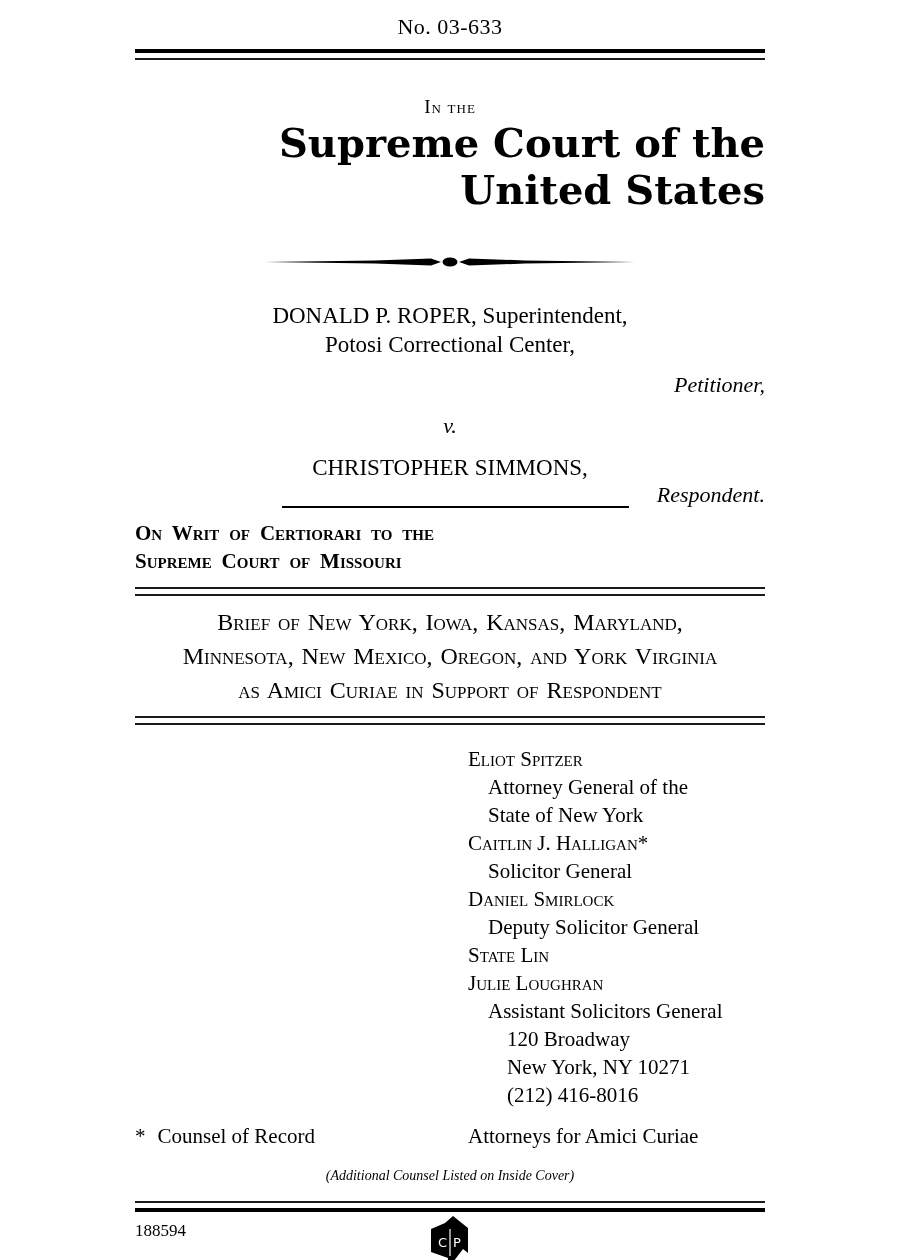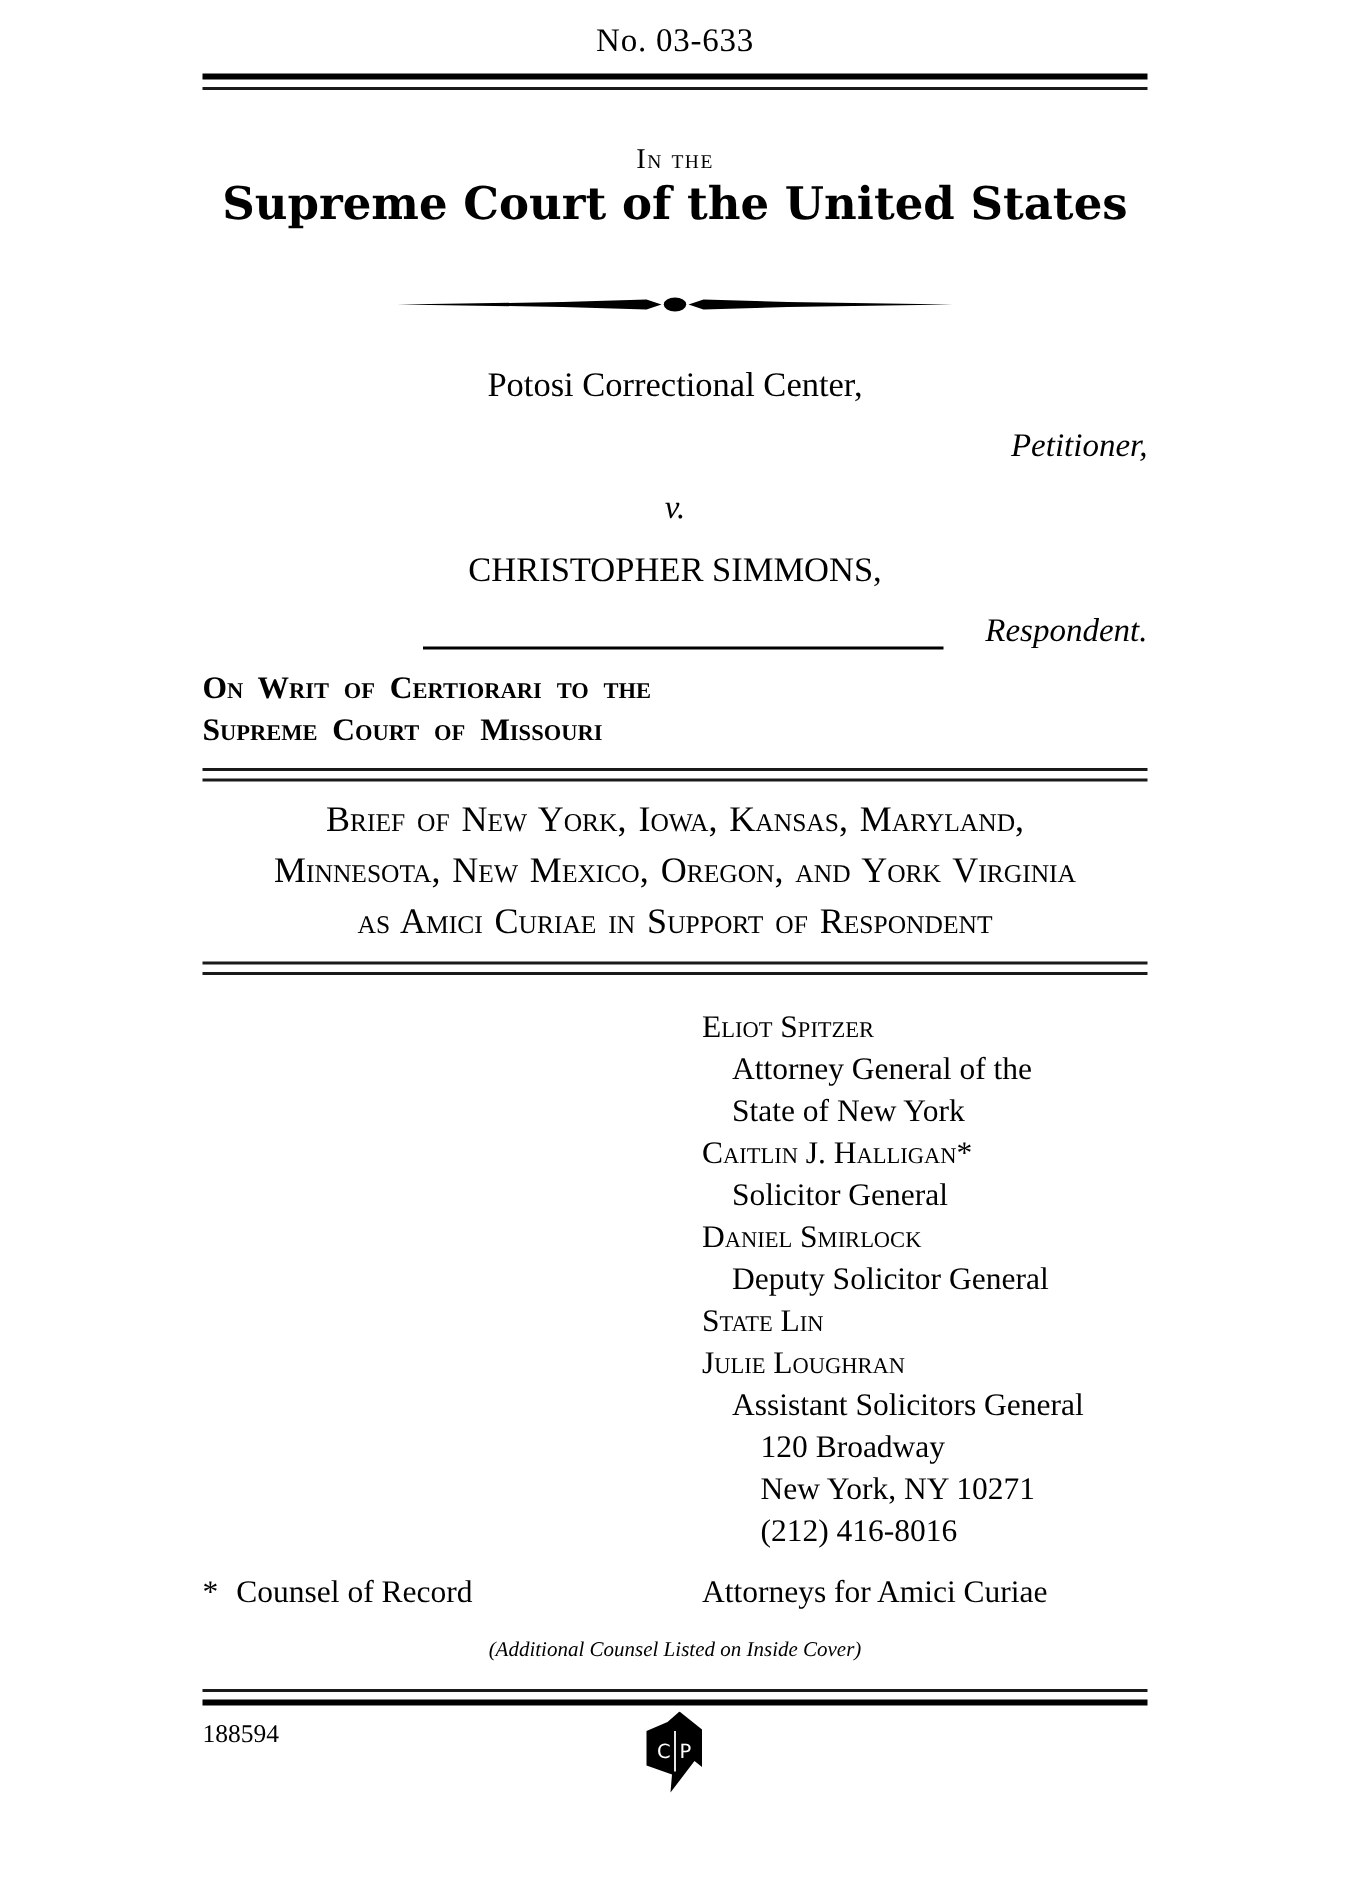--- a/index.html
+++ b/index.html
@@ -22,32 +22,32 @@
   .rule-group-top { margin-top: 9px; }
   .rule-group-mid { margin-top: 12px; }
   .rule-group-mid2 { margin-top: 9px; }
   .rule-group-bottom { margin-top: 17px; }
 
   .in-the {
     margin-top: 36px; text-align: center;
     font-variant: small-caps; font-size: 19px; letter-spacing: 1px;
   }
   .court-name {
-    text-align: center; font-size: 30px; font-weight: bold;
+    text-align: right; font-size: 40px; font-weight: bold;
     font-family: "DejaVu Serif", "Liberation Serif", serif;
     letter-spacing: 0px; margin-top: 1px;
   }
 
   .ornament { display: block; margin: 42px auto 0 auto; }
 
   .caption { margin-top: 32px; }
   .party { text-align: center; font-size: 23px; line-height: 29px; }
   .party-label { text-align: right; font-style: italic; font-size: 22px; margin-top: 13px; }
   .versus { text-align: center; font-style: italic; font-size: 22px; margin-top: 15px; }
-  .respondent-row { display: flex; align-items: flex-end; margin-top: 13px; }
+  .respondent-row { display: flex; align-items: flex-end; }
   .respondent-row .blank-line {
     width: 347px; margin-left: 147px;
     border-bottom: 2px solid #000; height: 26px;
   }
   .respondent-row .resp-label {
     flex: 1; text-align: right; font-style: italic; font-size: 22px;
   }
 
   .writ { margin-top: 11px; }
   .writ div {
@@ -95,20 +95,21 @@
   <div class="in-the">In the</div>
   <div class="court-name">Supreme Court of the United States</div>
 
   <svg class="ornament" width="370" height="14" viewBox="0 0 370 14" aria-hidden="true">
     <polygon points="0,7 110,5.4 166,3.6 176,7 166,10.4 110,8.6" fill="#000"></polygon>
     <ellipse cx="185" cy="7" rx="7.5" ry="4.6" fill="#000"></ellipse>
     <polygon points="370,7 260,5.4 204,3.6 194,7 204,10.4 260,8.6" fill="#000"></polygon>
   </svg>
 
   <div class="caption">
+    <div class="party">DONALD P. ROPER, Superintendent,</div>
     <div class="party">Potosi Correctional Center,</div>
     <div class="party-label">Petitioner,</div>
     <div class="versus">v.</div>
     <div class="party" style="margin-top:14px;">CHRISTOPHER SIMMONS,</div>
     <div class="respondent-row">
       <div class="blank-line"></div>
       <div class="resp-label">Respondent.</div>
     </div>
   </div>
 

